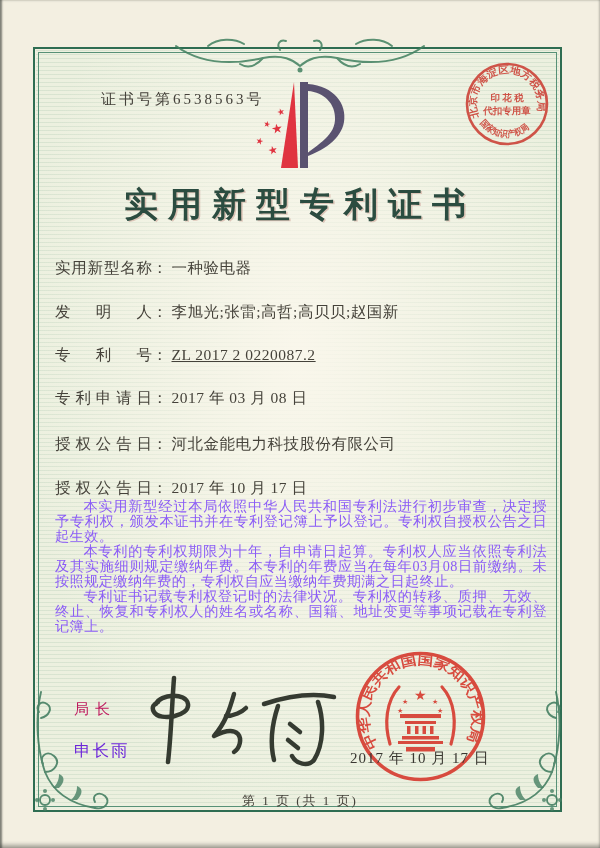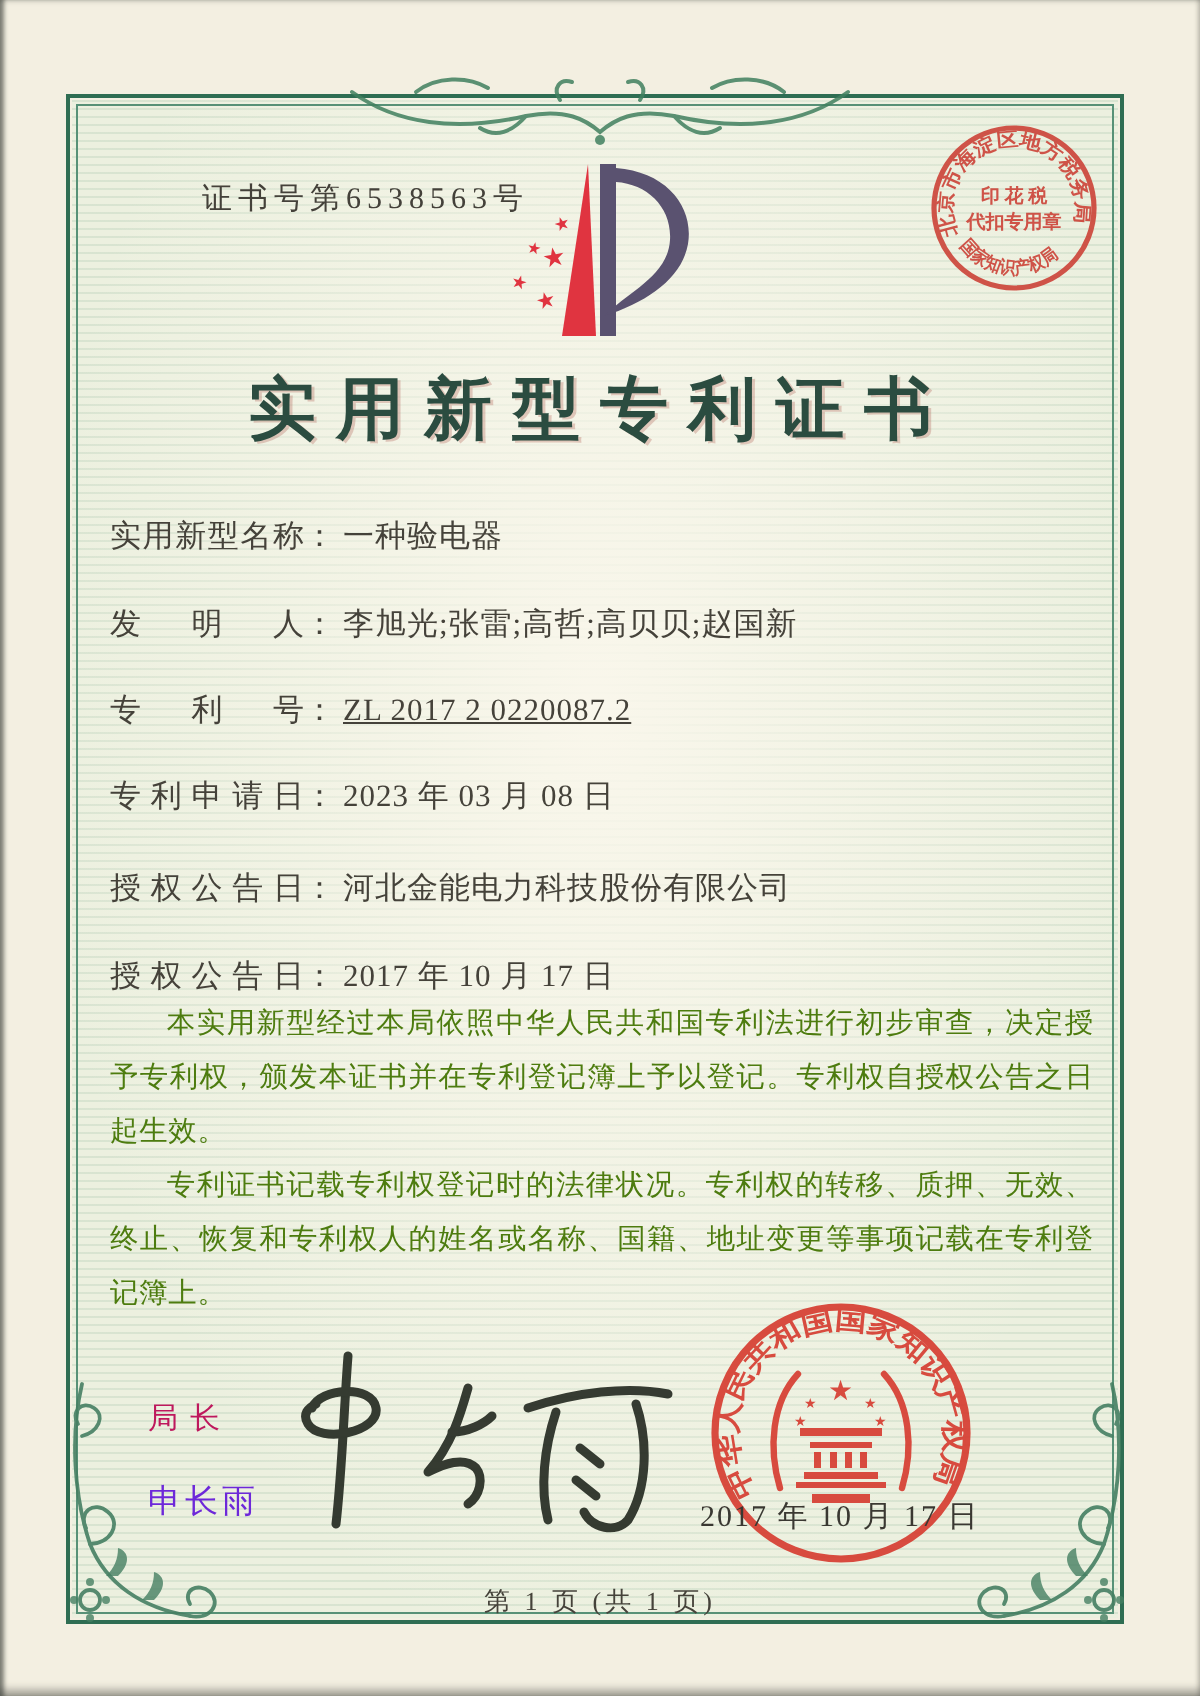--- a/index.html
+++ b/index.html
@@ -49,21 +49,21 @@
   }
   .flabel{
     display:inline-block;width:97px;
     text-align:justify;text-align-last:justify;
     vertical-align:bottom;
   }
   .fcolon{display:inline-block;margin-right:4px;}
   .fvalue{letter-spacing:.5px;}
   .body-text{
     position:absolute;left:55px;top:499px;width:492px;
-    font-size:14.2px;line-height:27px;color:#4d7c0f;
+    font-size:14.2px;line-height:15px;color:#8b5cf6;
     text-align:justify;letter-spacing:.4px;
   }
   .body-text p{margin:0;text-indent:2em;}
   .sig-title{position:absolute;left:74px;top:700px;font-size:15px;letter-spacing:6px;color:#be185d;}
   .sig-name{position:absolute;left:74px;top:740px;font-size:16.5px;letter-spacing:2px;color:#6d28d9;}
   .seal-date{
     position:absolute;left:350px;top:749px;z-index:6;
     font-size:15px;letter-spacing:1px;color:#3a3832;
   }
   .footer{
@@ -134,31 +134,32 @@
   <div class="field" style="top:258px;">
     <span class="flabel">实用新型名称</span><span class="fcolon">：</span><span class="fvalue">一种验电器</span>
   </div>
   <div class="field" style="top:302px;">
     <span class="flabel">发明人</span><span class="fcolon">：</span><span class="fvalue">李旭光;张雷;高哲;高贝贝;赵国新</span>
   </div>
   <div class="field" style="top:345px;text-decoration:underline;">
     <span class="flabel">专利号</span><span class="fcolon">：</span><span class="fvalue">ZL 2017 2 0220087.2</span>
   </div>
   <div class="field" style="top:388px;">
-    <span class="flabel">专利申请日</span><span class="fcolon">：</span><span class="fvalue">2023 年 03 月 08 日</span>
+    <span class="flabel">专利申请日</span><span class="fcolon">：</span><span class="fvalue">2017 年 03 月 08 日</span>
   </div>
   <div class="field" style="top:434px;">
     <span class="flabel">授权公告日</span><span class="fcolon">：</span><span class="fvalue">河北金能电力科技股份有限公司</span>
   </div>
   <div class="field" style="top:478px;">
     <span class="flabel">授权公告日</span><span class="fcolon">：</span><span class="fvalue">2017 年 10 月 17 日</span>
   </div>
 
   <div class="body-text">
     <p>本实用新型经过本局依照中华人民共和国专利法进行初步审查，决定授予专利权，颁发本证书并在专利登记簿上予以登记。专利权自授权公告之日起生效。</p>
+    <p>本专利的专利权期限为十年，自申请日起算。专利权人应当依照专利法及其实施细则规定缴纳年费。本专利的年费应当在每年03月08日前缴纳。未按照规定缴纳年费的，专利权自应当缴纳年费期满之日起终止。</p>
     <p>专利证书记载专利权登记时的法律状况。专利权的转移、质押、无效、终止、恢复和专利权人的姓名或名称、国籍、地址变更等事项记载在专利登记簿上。</p>
   </div>
 
   <div class="sig-title">局长</div>
   <div class="sig-name">申长雨</div>
 
   <svg class="svg-abs" style="left:138px;top:664px;" width="210" height="112" viewBox="0 0 210 112">
     <g stroke="#22281f" stroke-width="4.5" fill="none" stroke-linecap="round" stroke-linejoin="round" opacity=".9">
       <path d="M36,14 C34,40 33,72 30,98"></path>
       <path d="M18,40 C22,30 48,28 50,40 C52,52 22,58 16,48 C13,43 16,40 20,38"></path>

